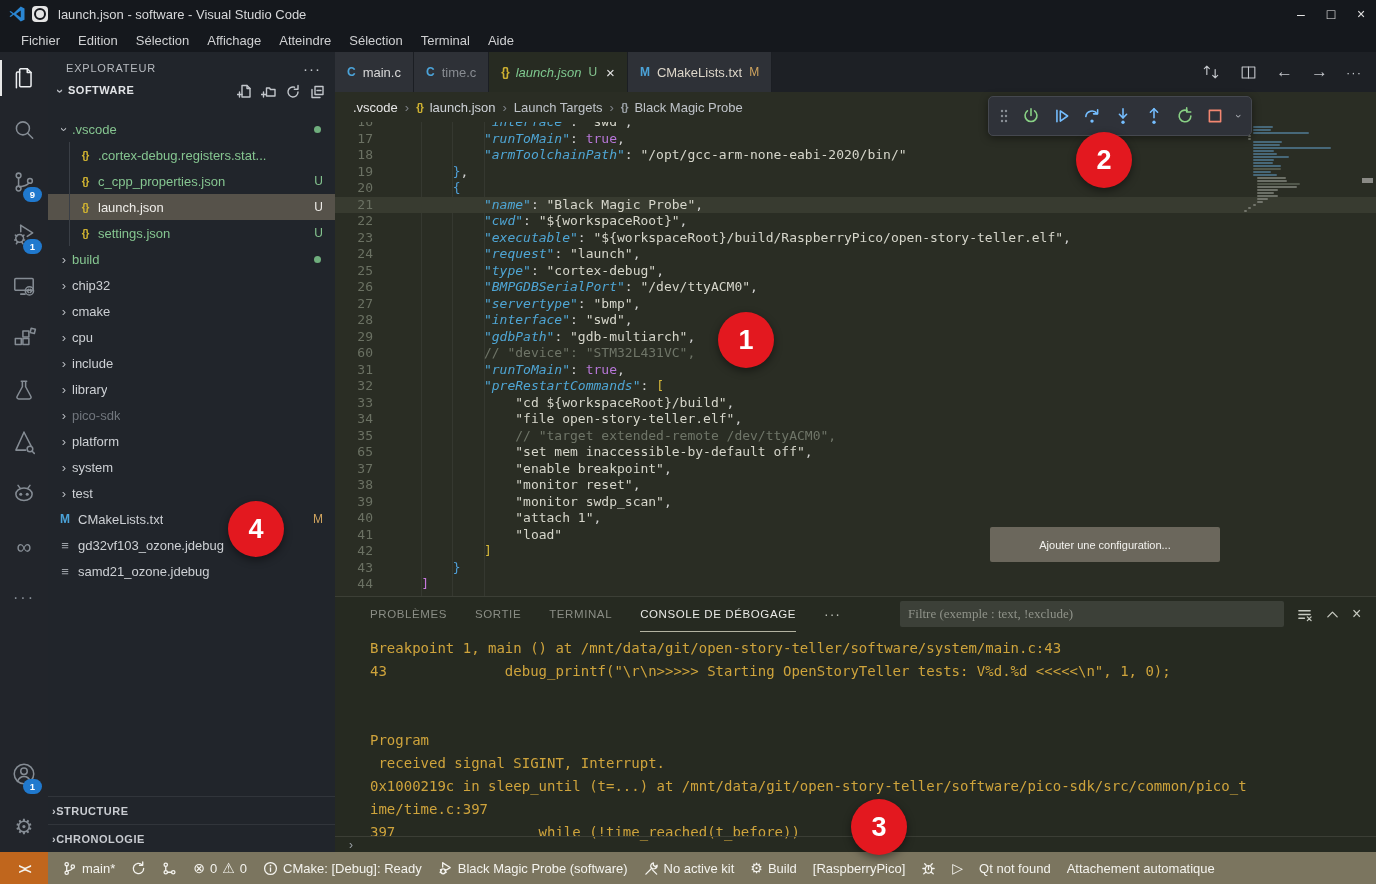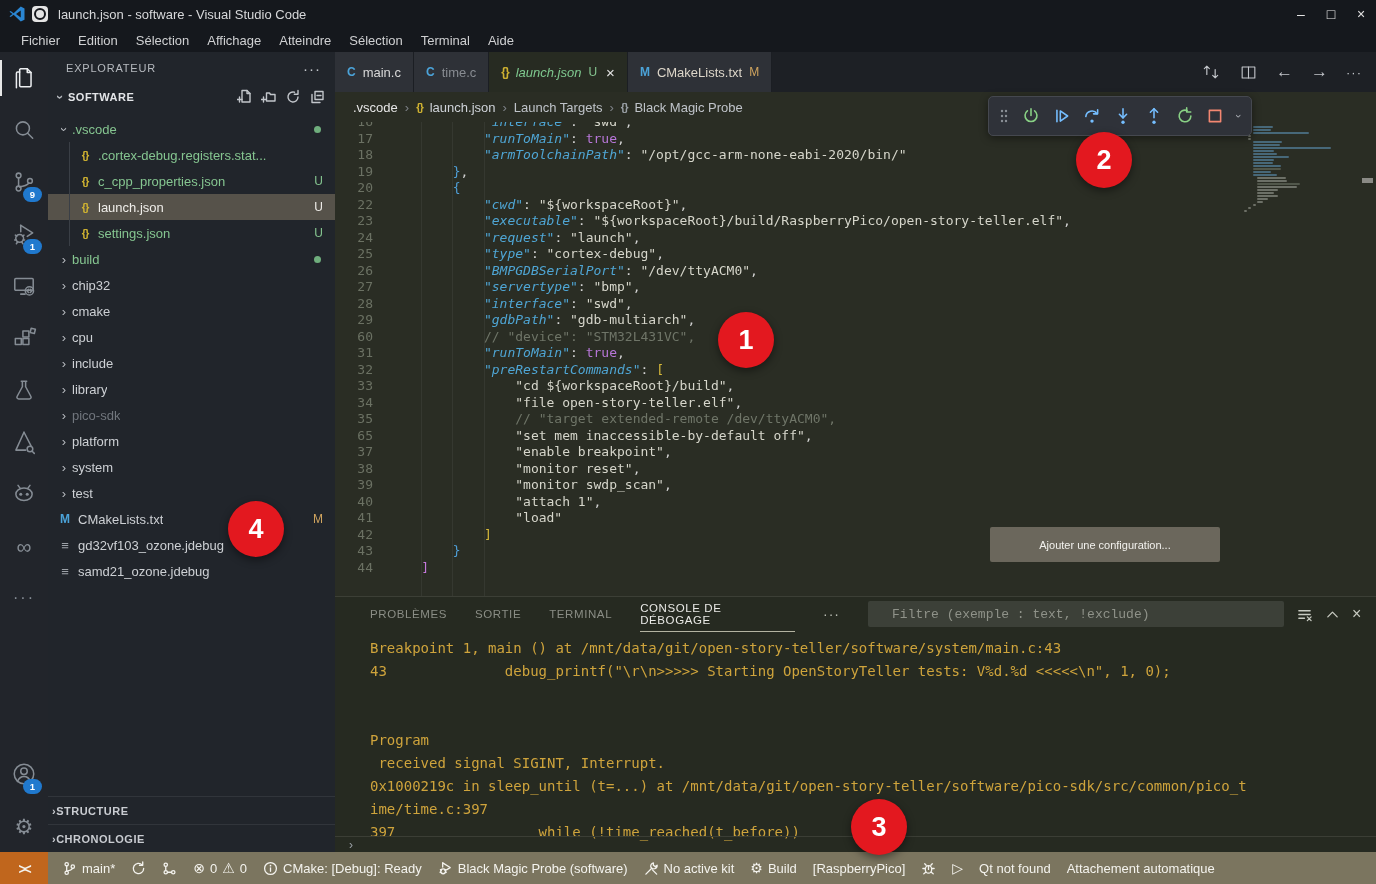--- a/index.html
+++ b/index.html
@@ -28,21 +28,21 @@
   .ab-item.active:before{content:"";position:absolute;left:0;top:8px;bottom:8px;border-left:2px solid #e7e7e7}
   .ab-badge{position:absolute;right:6px;bottom:6px;min-width:15px;height:15px;border-radius:8px;background:#2079ce;color:#fff;
     font-size:9.5px;display:flex;align-items:center;justify-content:center;padding:0 2px;font-weight:bold}
   .ab-glyph{font-size:21px;line-height:1}
   .ab-bottom{margin-top:auto}
 
   
   .sidebar{width:287px;background:#21252b;flex:none;position:relative;color:#cdd0d4;overflow:hidden}
   .explorer-title{height:32px;display:flex;align-items:center;padding:0 14px 0 18px;font-size:11px;letter-spacing:.8px;color:#b6babf}
   .explorer-more{margin-left:auto;font-size:15px;letter-spacing:1px;color:#c2c6cb}
-  .section-header{height:26px;display:flex;align-items:center;font-size:11px;font-weight:bold;letter-spacing:.5px;color:#e3e5e8;padding-left:4px}
+  .section-header{height:26px;display:flex;align-items:flex-start;font-size:11px;font-weight:bold;letter-spacing:.5px;color:#e3e5e8;padding-left:4px}
   .section-header .chev,.tree-row .chev{width:16px;text-align:center;color:#b7bbc0;font-size:13px;flex:none}
   .sh-actions{margin-left:auto;display:flex;gap:8px;padding-right:10px;color:#c2c6cb}
   .rot90{display:inline-block;transform:rotate(90deg)}
   #file-tree{position:absolute;top:64px;left:0;right:0}
   .tree-row{height:26px;display:flex;align-items:center;position:relative;font-size:13px}
   .tree-row.lv1:before{content:"";position:absolute;left:21px;top:0;bottom:0;border-left:1px solid #3a3f46}
   .tree-row.sel{background:#56524a;color:#efede9}
   .ficon{width:18px;flex:none;text-align:center;font-size:11px;font-weight:bold;margin-right:4px}
   .ficon.json{color:#cfb231;font-size:11px;letter-spacing:-1px}
   .ficon.cmake{color:#4ba3d9;font-size:12px}
@@ -111,21 +111,21 @@
   .scroll-marker{position:absolute;top:126px;right:3px;width:11px;height:5px;background:#9b9b97;opacity:.85}
 
   
   .panel{position:absolute;left:0;right:0;bottom:0;height:255px;background:#262a21;border-top:1px solid #3c3f36}
   .panel-tabs{height:34px;display:flex;align-items:center;padding-left:35px;gap:28px;font-size:11.5px;letter-spacing:.6px;color:#8a8d85}
   .panel-tab{height:100%;display:flex;align-items:center;border-bottom:1.5px solid transparent}
   .panel-tab.active{color:#e9e9e6;border-bottom-color:#b3b3a1}
   .panel-more{color:#b9bcb3;font-size:14px;letter-spacing:1px}
   .panel-right{margin-left:auto;display:flex;align-items:center;gap:12px;padding-right:14px}
   .filter-input{width:368px;height:26px;background:#3c4038;border:none;outline:none;color:#d8d8d2;font-size:13px;
-    font-family:Liberation Mono, monospace;padding:0 24px;border-radius:2px}
+    font-family:Liberation Serif, serif;padding:0 8px;border-radius:2px}
   .filter-input::placeholder{color:#8f9289}
   .panel-icon{color:#c8cbc2}
   .console{padding:6px 0 0 35px;font-family:"DejaVu Sans Mono",monospace;font-size:14px;color:#cfa43c}
   .console-line{height:23px;line-height:23px;white-space:pre}
   .panel-inputrow{position:absolute;left:0;right:0;bottom:0;height:15px;border-top:1px solid #3b3e35;color:#9ba0a6;
     font-size:12px;display:flex;align-items:center;padding-left:14px}
 
   
   .statusbar{position:absolute;left:0;right:0;bottom:0;height:32px;background:#7b755f;display:flex;align-items:center;
     color:#f4f3ee;font-size:13px;overflow:hidden;white-space:nowrap}
@@ -438,20 +438,21 @@
           <div class="guide" style="left:86px"></div>
           <div class="guide" style="left:117px"></div>
           <div class="guide" style="left:149px"></div>
         </div>
         <div id="code-lines">
             <div class="code-line"><span class="ln">16</span><span class="lc"><span class="tk-pln">            </span><span class="tk-key">"interface"</span><span class="tk-pln">: </span><span class="tk-str">"swd"</span><span class="tk-pln">,</span></span></div>
             <div class="code-line"><span class="ln">17</span><span class="lc"><span class="tk-pln">            </span><span class="tk-key">"runToMain"</span><span class="tk-pln">: </span><span class="tk-kw">true</span><span class="tk-pln">,</span></span></div>
             <div class="code-line"><span class="ln">18</span><span class="lc"><span class="tk-pln">            </span><span class="tk-key">"armToolchainPath"</span><span class="tk-pln">: </span><span class="tk-str">"/opt/gcc-arm-none-eabi-2020/bin/"</span></span></div>
             <div class="code-line"><span class="ln">19</span><span class="lc"><span class="tk-pln">        </span><span class="tk-br-b">}</span><span class="tk-pln">,</span></span></div>
             <div class="code-line"><span class="ln">20</span><span class="lc"><span class="tk-pln">        </span><span class="tk-br-b">{</span></span></div>
+            <div class="code-line cur"><span class="ln">21</span><span class="lc"><span class="tk-pln">            </span><span class="tk-key">"name"</span><span class="tk-pln">: </span><span class="tk-str">"Black Magic Probe"</span><span class="tk-pln">,</span></span></div>
             <div class="code-line"><span class="ln">22</span><span class="lc"><span class="tk-pln">            </span><span class="tk-key">"cwd"</span><span class="tk-pln">: </span><span class="tk-str">"${workspaceRoot}"</span><span class="tk-pln">,</span></span></div>
             <div class="code-line"><span class="ln">23</span><span class="lc"><span class="tk-pln">            </span><span class="tk-key">"executable"</span><span class="tk-pln">: </span><span class="tk-str">"${workspaceRoot}/build/RaspberryPico/open-story-teller.elf"</span><span class="tk-pln">,</span></span></div>
             <div class="code-line"><span class="ln">24</span><span class="lc"><span class="tk-pln">            </span><span class="tk-key">"request"</span><span class="tk-pln">: </span><span class="tk-str">"launch"</span><span class="tk-pln">,</span></span></div>
             <div class="code-line"><span class="ln">25</span><span class="lc"><span class="tk-pln">            </span><span class="tk-key">"type"</span><span class="tk-pln">: </span><span class="tk-str">"cortex-debug"</span><span class="tk-pln">,</span></span></div>
             <div class="code-line"><span class="ln">26</span><span class="lc"><span class="tk-pln">            </span><span class="tk-key">"BMPGDBSerialPort"</span><span class="tk-pln">: </span><span class="tk-str">"/dev/ttyACM0"</span><span class="tk-pln">,</span></span></div>
             <div class="code-line"><span class="ln">27</span><span class="lc"><span class="tk-pln">            </span><span class="tk-key">"servertype"</span><span class="tk-pln">: </span><span class="tk-str">"bmp"</span><span class="tk-pln">,</span></span></div>
             <div class="code-line"><span class="ln">28</span><span class="lc"><span class="tk-pln">            </span><span class="tk-key">"interface"</span><span class="tk-pln">: </span><span class="tk-str">"swd"</span><span class="tk-pln">,</span></span></div>
             <div class="code-line"><span class="ln">29</span><span class="lc"><span class="tk-pln">            </span><span class="tk-key">"gdbPath"</span><span class="tk-pln">: </span><span class="tk-str">"gdb-multiarch"</span><span class="tk-pln">,</span></span></div>
             <div class="code-line"><span class="ln">60</span><span class="lc"><span class="tk-pln">            </span><span class="tk-com">// "device": "STM32L431VC",</span></span></div>
             <div class="code-line"><span class="ln">31</span><span class="lc"><span class="tk-pln">            </span><span class="tk-key">"runToMain"</span><span class="tk-pln">: </span><span class="tk-kw">true</span><span class="tk-pln">,</span></span></div>

